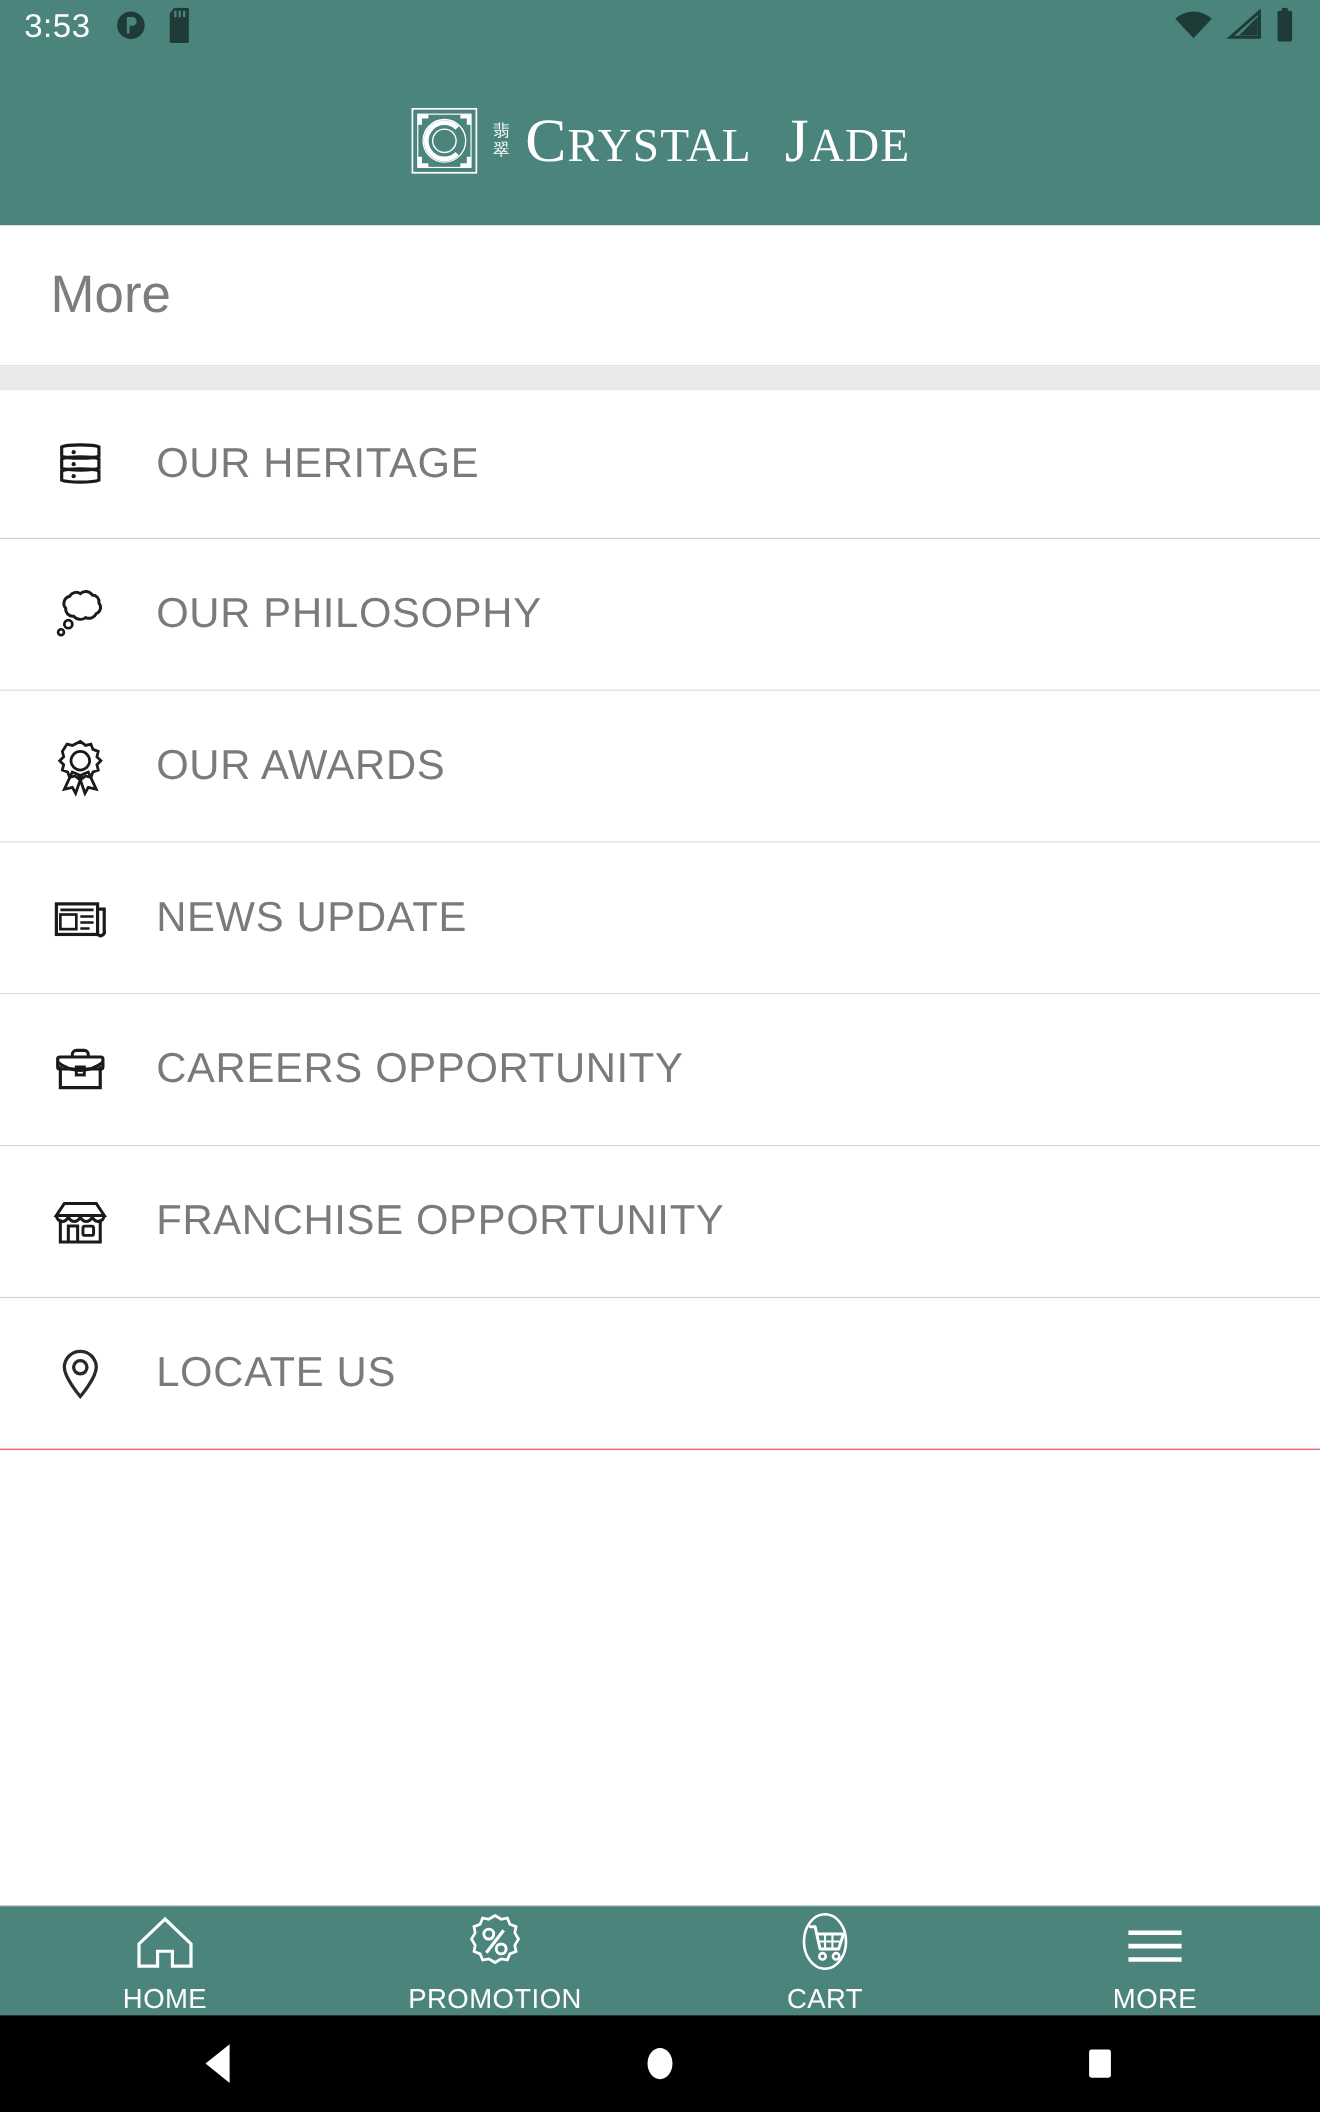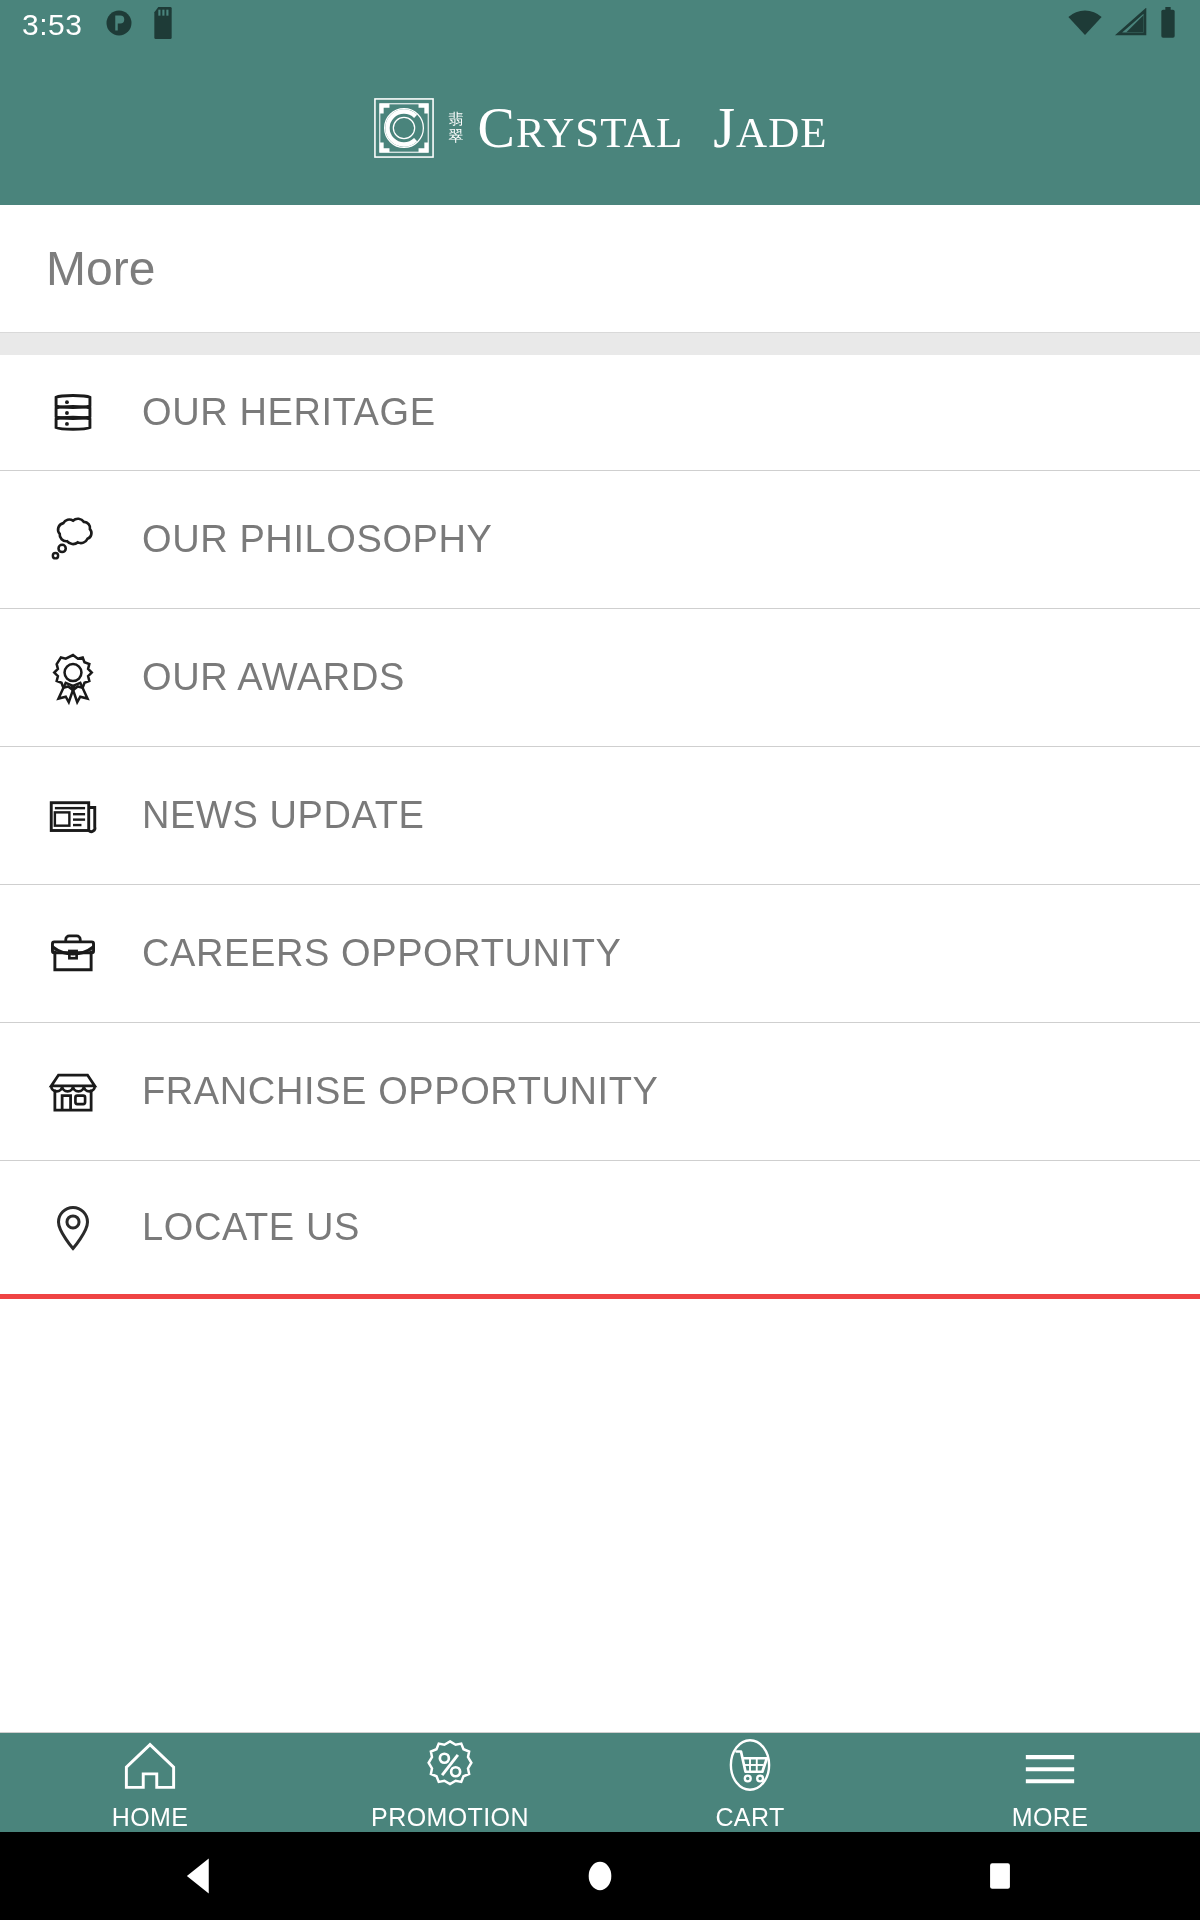--- a/index.html
+++ b/index.html
@@ -47,22 +47,22 @@
   }
   .page-title { font-size:48px; color:#7d7d7d; font-weight:400; }
 
   
   .list { flex:1 1 auto; background:#ffffff; overflow:hidden; position:relative; }
   .scroll-band { height:22px; background:#e9e9e9; width:100%; }
   .row {
     height:138px; display:flex; align-items:center;
     border-bottom:1px solid #cfcfcf; background:#ffffff;
   }
-  .row.first { height:116px; border-top:none; }
-  .row.light-divider { border-bottom:5px solid #ef4444; }
+  .row.first { height:135px; border-top:none; }
+  .row.light-divider { border-bottom:1px solid #ef4444; }
   .row-icon {
     width:110px; flex:0 0 110px; display:flex;
     align-items:center; justify-content:center;
     margin-left:18px;
   }
   .row-label {
     font-size:38px; color:#7a7a7a; letter-spacing:0.6px;
     margin-left:14px; white-space:nowrap;
   }
 

